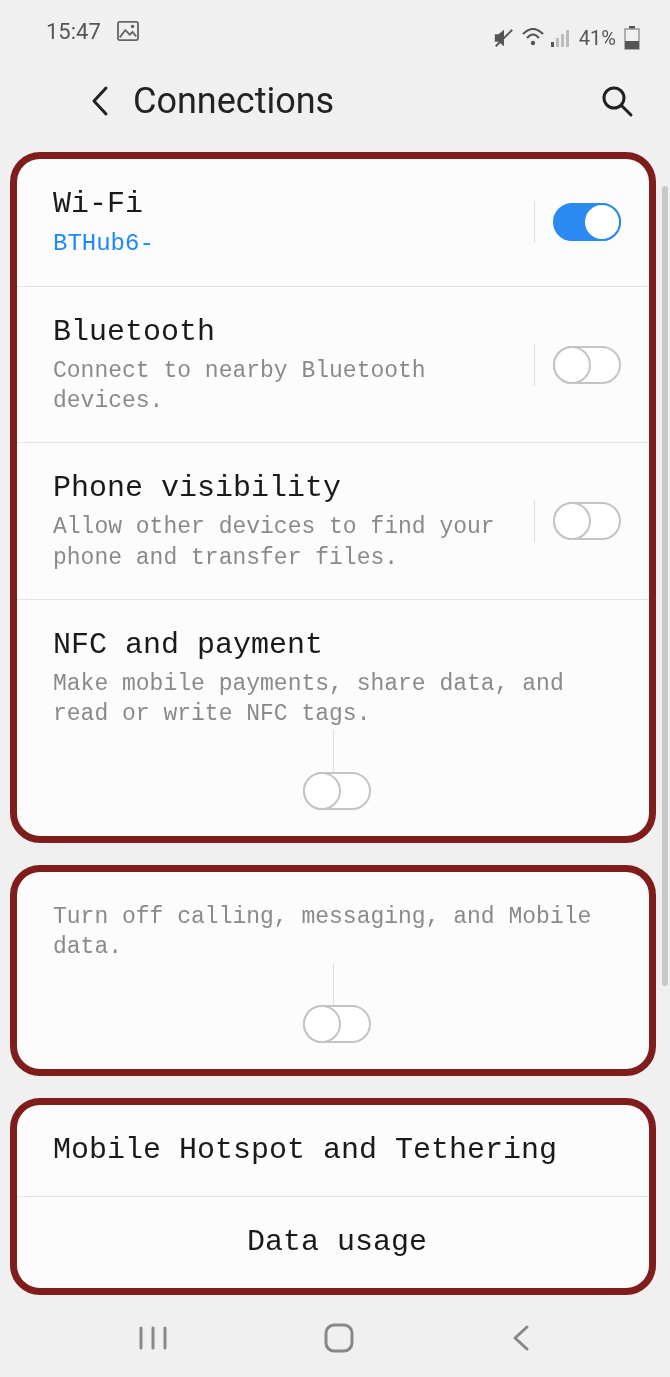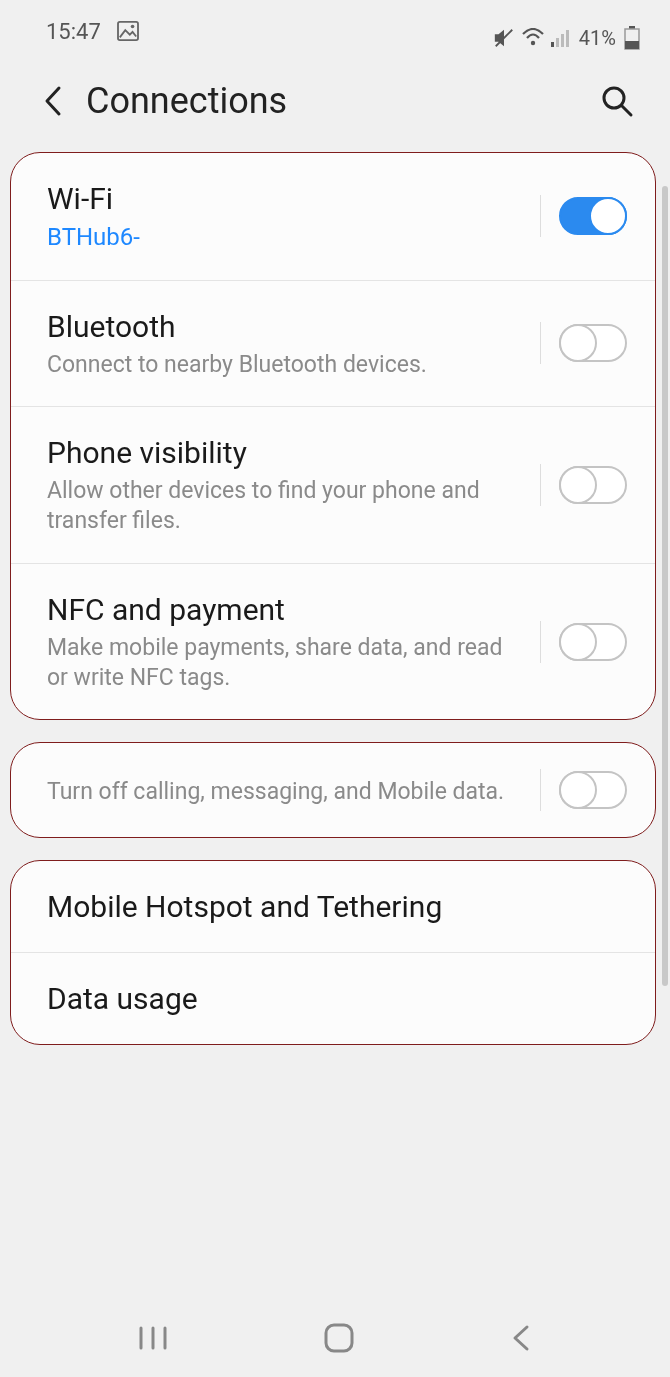--- a/index.html
+++ b/index.html
@@ -20,46 +20,48 @@
     font-size: 22px;
     color: #555;
   }
   .status-left { display: flex; align-items: center; gap: 16px; }
   .status-right { display: flex; align-items: center; gap: 6px; font-size: 20px; margin-top: 14px; }
   .header {
     display: flex;
     align-items: center;
     padding: 20px 30px 30px 40px;
     gap: 20px;
+    margin-left: 47px;
   }
   .header-title {
     font-size: 36px;
     font-weight: 400;
     color: #222;
     flex: 1;
   }
   .search-wrap { padding-right: 6px; }
   .content {
     padding: 0 14px 0 10px;
     position: relative;
   }
   .card {
     background: #fcfcfc;
-    border: 1px solid #7f1d1d;
+    border: 7px solid #7f1d1d;
     border-radius: 30px;
     margin-bottom: 22px;
     overflow: hidden;
+    font-family: Liberation Mono, monospace;
   }
   .row {
     display: flex;
     align-items: center;
     padding: 26px 28px 26px 36px;
     border-bottom: 1px solid #e4e4e4;
   }
-  .row:last-child { border-bottom: none; }
+  .row:last-child { border-bottom: none; flex-direction: column; }
   .row-text { flex: 1; }
   .row-title {
     font-size: 30px;
     color: #1a1a1a;
     font-weight: 400;
     line-height: 1.3;
   }
   .row-sub {
     font-size: 23px;
     color: #8a8a8a;

